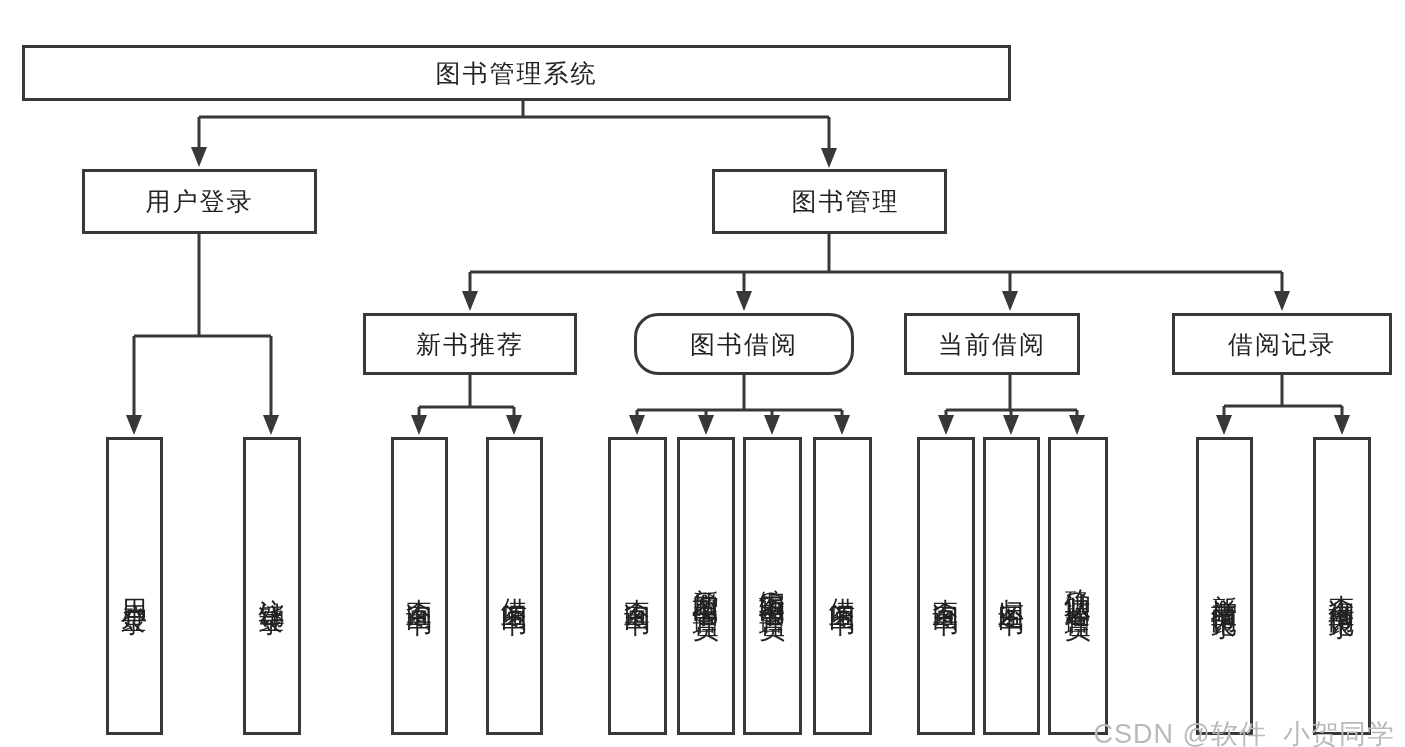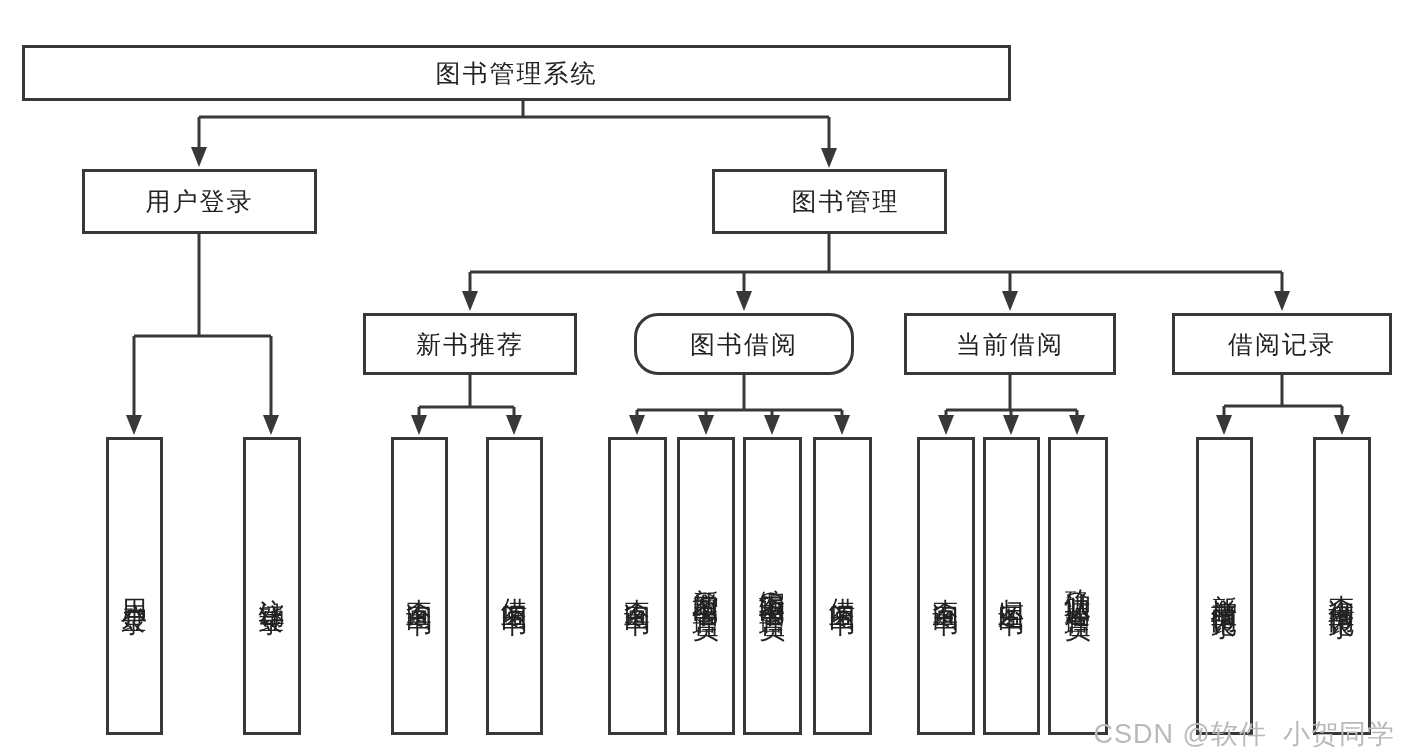--- a/index.html
+++ b/index.html
@@ -89,21 +89,21 @@
   <div class="box h-box" style="left:712px;top:169px;width:235px;height:65px;padding-left:32px;">
     <span>图书管理</span>
   </div>
 
   <div class="box h-box" style="left:363px;top:313px;width:214px;height:62px;">
     <span>新书推荐</span>
   </div>
   <div class="box h-box" style="left:634px;top:313px;width:220px;height:62px;border-radius:24px;">
     <span>图书借阅</span>
   </div>
-  <div class="box h-box" style="left:904px;top:313px;width:212px;height:62px;">
+  <div class="box h-box" style="left:904px;top:313px;width:176px;height:62px;">
     <span>当前借阅</span>
   </div>
   <div class="box h-box" style="left:1172px;top:313px;width:220px;height:62px;justify-content:center;">
     <span>借阅记录</span>
   </div>
 
   <div class="box leaf" style="left:106px;top:437px;width:57px;height:298px;">
     <span class="vtext">用户登录</span>
   </div>
   <div class="box leaf" style="left:243px;top:437px;width:58px;height:298px;">

